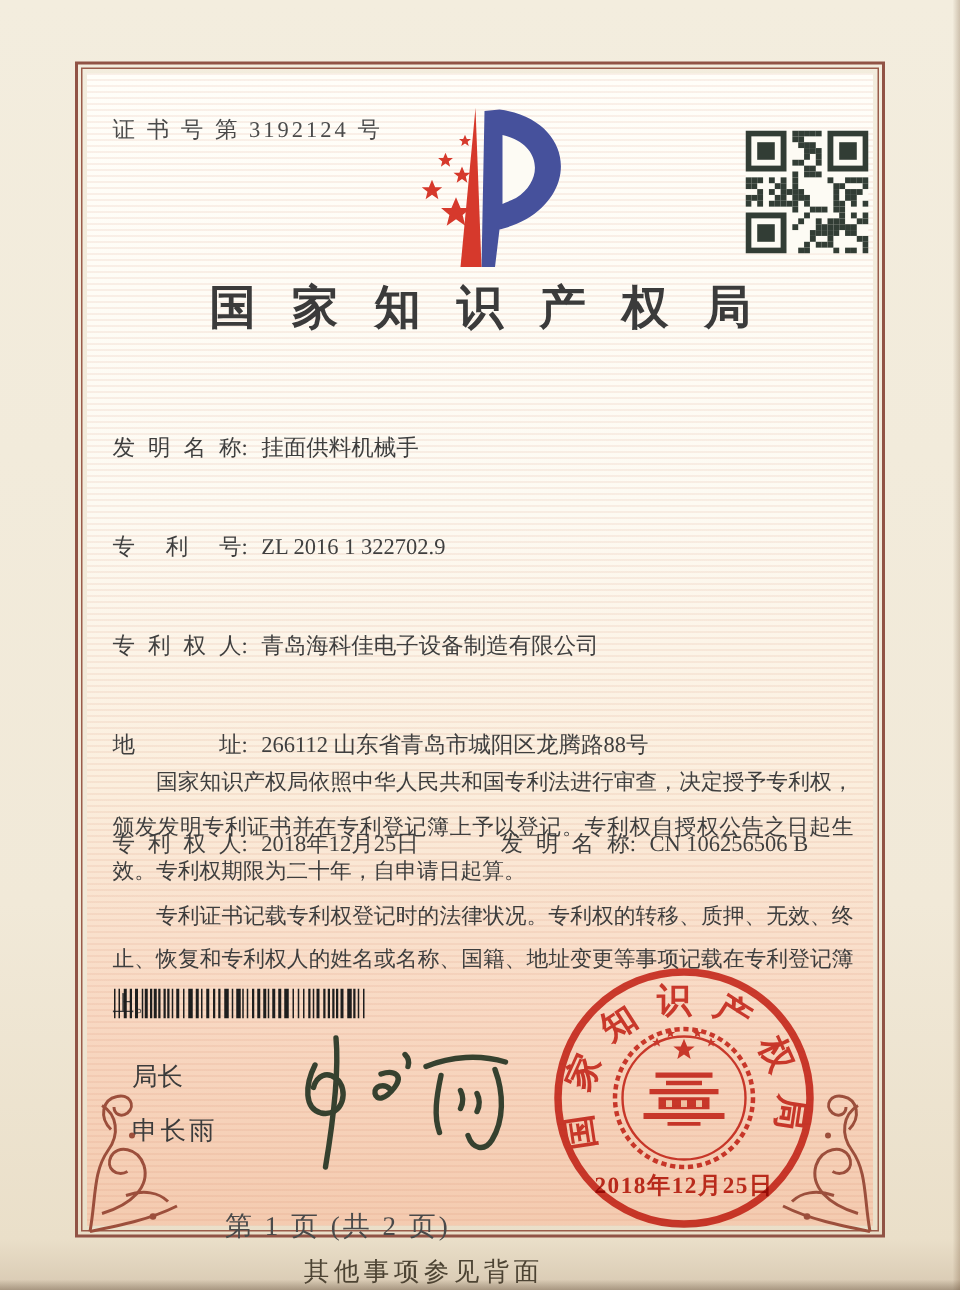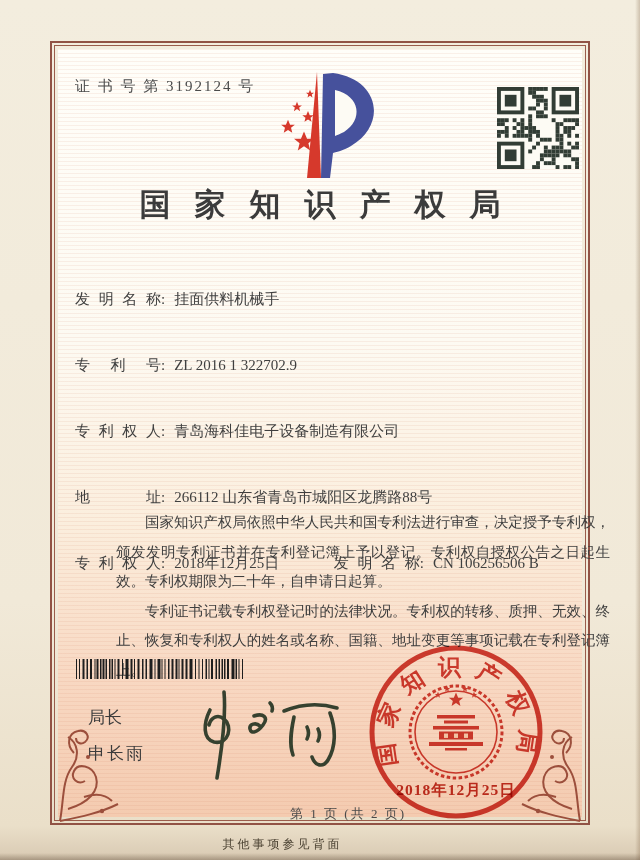--- a/index.html
+++ b/index.html
@@ -47,41 +47,41 @@
   .field-row{ line-height:24px; margin-bottom:14px; white-space:nowrap; }
   .f-label{
     display:inline-block; width:86px; text-align:justify; text-align-last:justify;
     vertical-align:bottom;
     margin-top:28px;
   }
   .f-colon{ margin-right:9px; }
   .f-pair1{ display:inline-block; width:255px; }
   .paras{
     left:75px; top:508px; width:494px; font-size:14.5px; line-height:29.5px;
-    color:#3e3e3e; text-align:justify;margin-left:41px;
+    color:#3e3e3e; text-align:justify;
   }
   .paras p{ text-indent:2em; }
   .barcode{ left:76px; top:659px; width:168px; height:20px; }
   .officials{ left:88px; top:708px; font-size:17px; color:#3c3c3c; }
   .officials div{ line-height:20px; }
   .officials .name{ margin-top:16px; letter-spacing:2px; }
   .signature{ left:180px; top:686px; width:172px; height:98px; }
   .seal{ left:366px; top:642px; width:180px; height:180px; mix-blend-mode:multiply; opacity:.92; }
   .seal-date{
     left:366px; top:780px; width:180px; text-align:center;
     font-size:15.5px; font-weight:600; color:#c23527; letter-spacing:1px;
     mix-blend-mode:multiply;
   }
   .page-indicator{
-    left:166px; top:805px; width:240px; text-align:right;
-    font-size:13px; color:#4a4a4a; letter-spacing:2px;
+    left:150px; top:805px; width:240px; text-align:left;
+    font-size:18px; color:#4a4a4a; letter-spacing:2px;
   }
   .back-note{
     left:170px; top:836px; width:225px; text-align:center;
-    font-size:12px; color:#4c4333; letter-spacing:3px;
+    font-size:17px; color:#4c4333; letter-spacing:3px;
   }
   .flourish{ width:100px; height:130px; }
   .flourish-left{ left:54px; top:693px; }
   .flourish-right{ right:54px; top:693px; transform:scaleX(-1); }
   .logo{ left:253px; top:66px; width:134px; height:118px; }
   .qr{ left:497px; top:87px; width:82px; height:82px; }
 </style>
 </head>
 <body>
 

